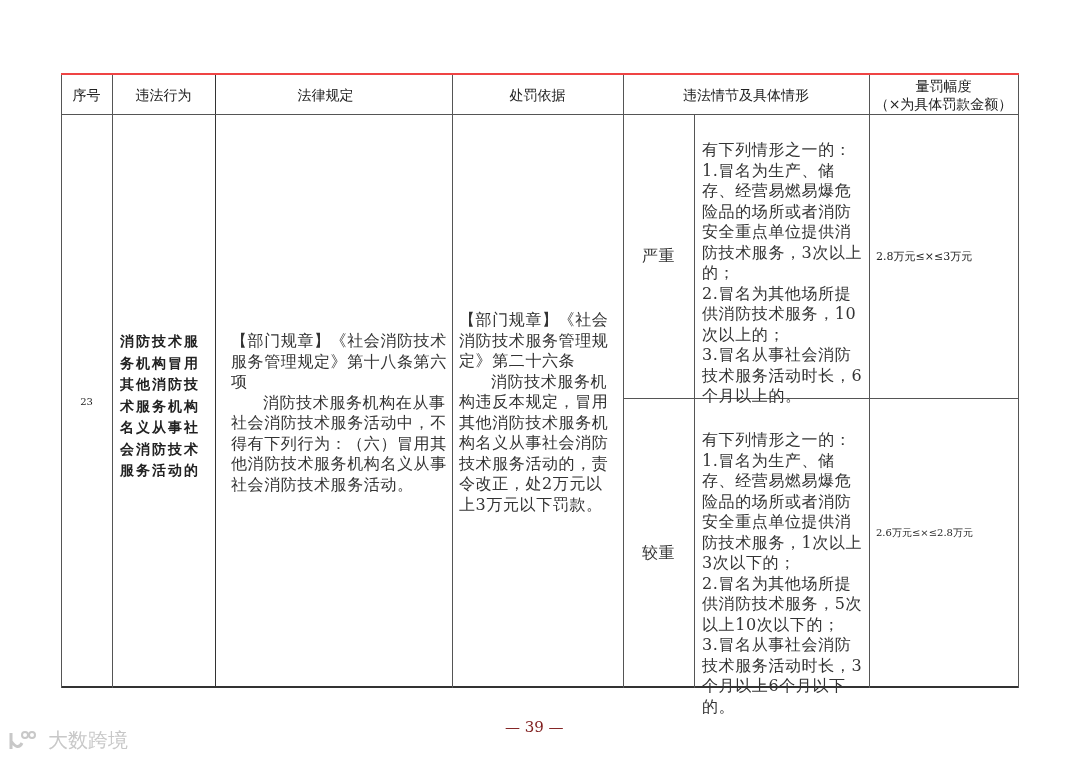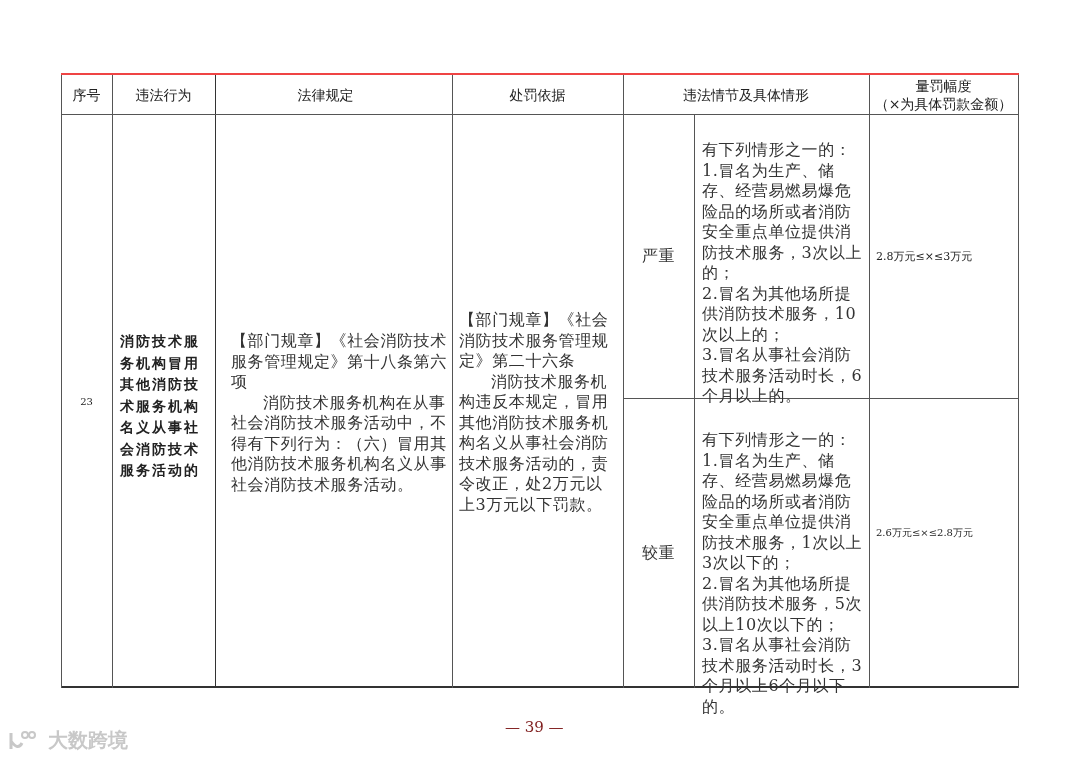--- a/index.html
+++ b/index.html
@@ -15,21 +15,21 @@
   .hline { position: absolute; height: 1px; background: #555; }
   .hdr { font-family: "DejaVu Sans", "Liberation Sans", sans-serif; font-size: 14px; color: #222;
          display: flex; align-items: center; justify-content: center; text-align: center; line-height: 18px; }
   .body-txt { font-size: 16px; line-height: 20.5px; color: #333; letter-spacing: 0.6px; }
   .indent { text-indent: 2em; }
   .behavior { font-family: "DejaVu Sans", "Liberation Sans", sans-serif; font-weight: bold; font-size: 14px;
               line-height: 21.5px; letter-spacing: 2px; color: #222; }
   .center { display: flex; align-items: center; justify-content: center; }
   .footer-page { position: absolute; left: 505px; top: 718px; font-size: 15px; color: #7f1d1d; }
   .watermark { position: absolute; left: 8px; top: 727px; display: flex; align-items: center; gap: 6px;
-               color: #c8c8c8; font-family: "DejaVu Sans", sans-serif; font-size: 20px; font-weight: bold; }
+               color: #c8c8c8; font-family: "DejaVu Sans", sans-serif; font-size: 20px; font-weight: normal; }
 </style>
 </head>
 <body>
 
 <div class="tbl">
 
   <div class="vline" style="left:0;top:0;height:613px;"></div>
   <div class="vline" style="left:51px;top:0;height:613px;"></div>
   <div class="vline" style="left:154px;top:0;height:613px;background:#333;"></div>
   <div class="vline" style="left:391px;top:0;height:613px;"></div>

